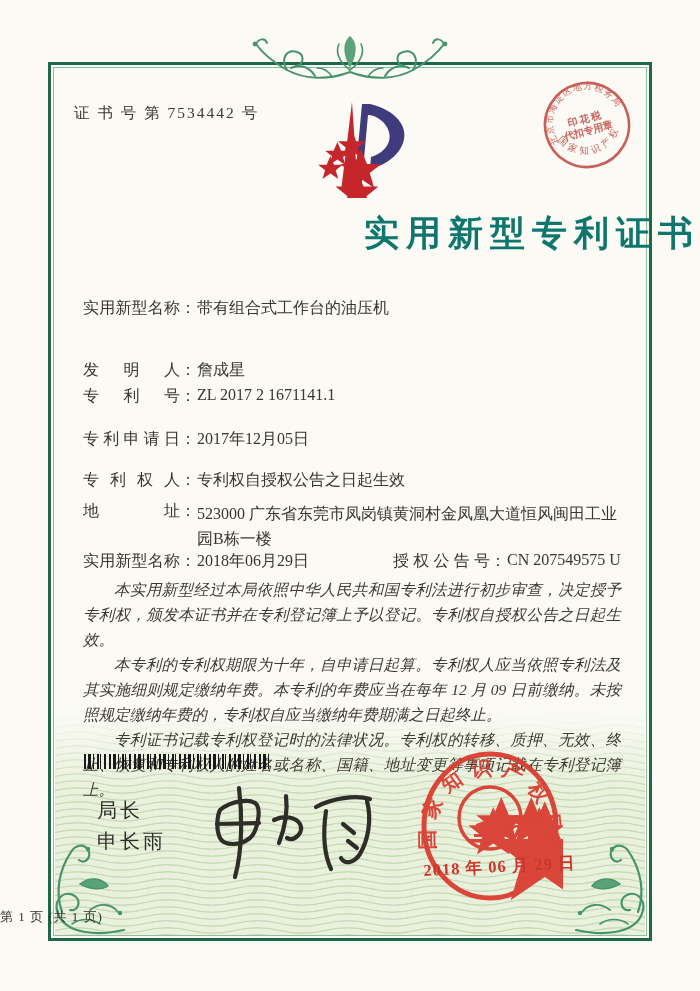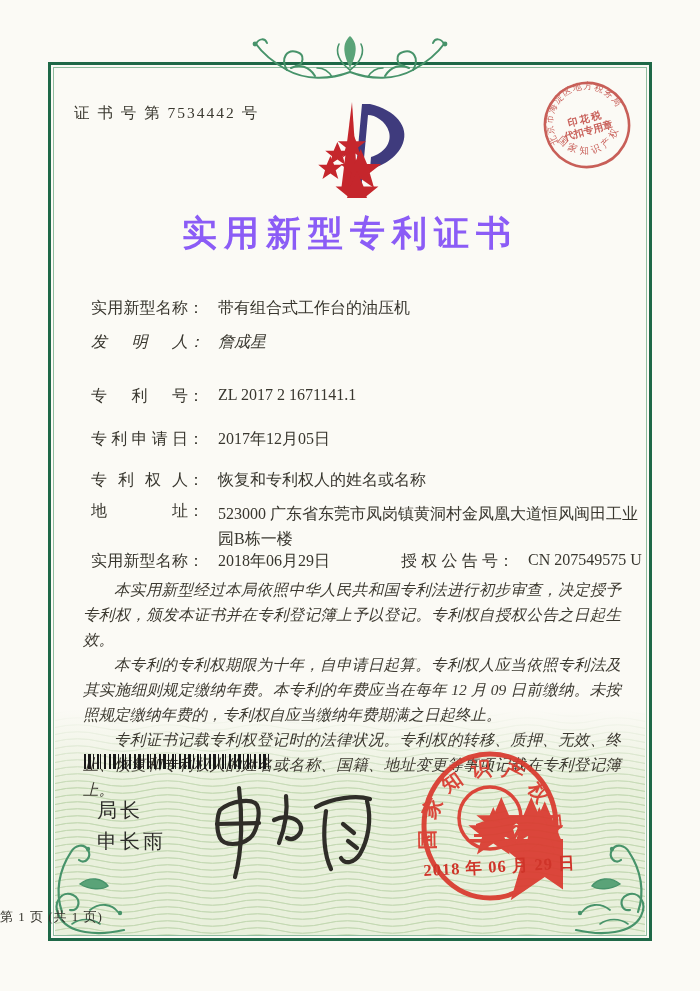--- a/index.html
+++ b/index.html
@@ -16,29 +16,29 @@
   
   .ornament-top{position:absolute;left:247px;top:28px;width:206px;height:62px;z-index:3;}
   .corner{position:absolute;width:78px;height:96px;z-index:3;}
   .corner-left{left:50px;top:840px;}
   .corner-right{left:572px;top:840px;transform:scaleX(-1);}
 
   
   .cert-no{position:absolute;left:74px;top:103px;font-size:15.5px;letter-spacing:2px;color:#3a382f;z-index:4;}
   .logo{position:absolute;left:290px;top:100px;width:126px;height:98px;z-index:4;}
   .tax-stamp{position:absolute;left:542px;top:80px;width:90px;height:90px;z-index:5;opacity:.88;}
-  .title{position:absolute;left:0;right:0;top:210px;text-align:center;font-size:35px;font-weight:bold;letter-spacing:7px;color:#8b5cf6;z-index:4;}
+  .title{position:absolute;left:0;right:0;top:210px;text-align:right;font-size:35px;font-weight:bold;letter-spacing:7px;color:#0f766e;z-index:4;}
 
   
   .row{position:absolute;left:83px;font-size:16px;color:#38362e;z-index:4;white-space:nowrap;}
-  .row .lbl{display:inline-block;width:97px;text-align:justify;text-align-last:justify;vertical-align:top;margin-left:8px;}
+  .row .lbl{display:inline-block;width:97px;text-align:justify;text-align-last:justify;vertical-align:top;}
   .row .colon{vertical-align:top;}
-  .row .val{margin-left:14px;vertical-align:top;}
+  .row .val{margin-left:1px;vertical-align:top;}
   .row-addr .val{display:inline-block;width:422px;white-space:normal;line-height:25px;}
-  .r0{top:298px;} .r1{top:332px;font-style:italic;} .r2{top:386px;} .r3{top:429px;} .r4{top:470px;}
+  .r0{top:298px;} .r1{top:360px;} .r2{top:386px;} .r3{top:429px;} .r4{top:470px;}
   .r5{top:501px;} .r6{top:551px;} .r7{top:551px;left:393px;}
 
   
   .paras{position:absolute;left:83px;top:577px;width:538px;z-index:4;}
   .paras p{margin:0;font-size:15.5px;line-height:25px;text-indent:2em;text-align:justify;color:#3d3a31;font-style:italic;}
 
   
   .barcode{position:absolute;left:84px;top:754px;width:188px;height:15px;z-index:4;
     background:repeating-linear-gradient(90deg,
       #191919 0 2px,transparent 2px 4px,
@@ -169,21 +169,21 @@
   <div class="row r1">
     <span class="lbl">发明人</span><span class="colon">：</span><span class="val">詹成星</span>
   </div>
   <div class="row r2">
     <span class="lbl">专利号</span><span class="colon">：</span><span class="val">ZL 2017 2 1671141.1</span>
   </div>
   <div class="row r3">
     <span class="lbl">专利申请日</span><span class="colon">：</span><span class="val">2017年12月05日</span>
   </div>
   <div class="row r4">
-    <span class="lbl">专利权人</span><span class="colon">：</span><span class="val">恢复和专利权人的姓名或名称</span>
+    <span class="lbl">专利权人</span><span class="colon">：</span><span class="val">专利权自授权公告之日起生效</span>
   </div>
   <div class="row row-addr r5">
     <span class="lbl">地址</span><span class="colon">：</span><span class="val">523000 广东省东莞市凤岗镇黄洞村金凤凰大道恒风闽田工业园B栋一楼</span>
   </div>
   <div class="row r6">
     <span class="lbl">实用新型名称</span><span class="colon">：</span><span class="val">2018年06月29日</span>
   </div>
   <div class="row r7">
     <span class="lbl">授权公告号</span><span class="colon">：</span><span class="val">CN 207549575 U</span>
   </div>

